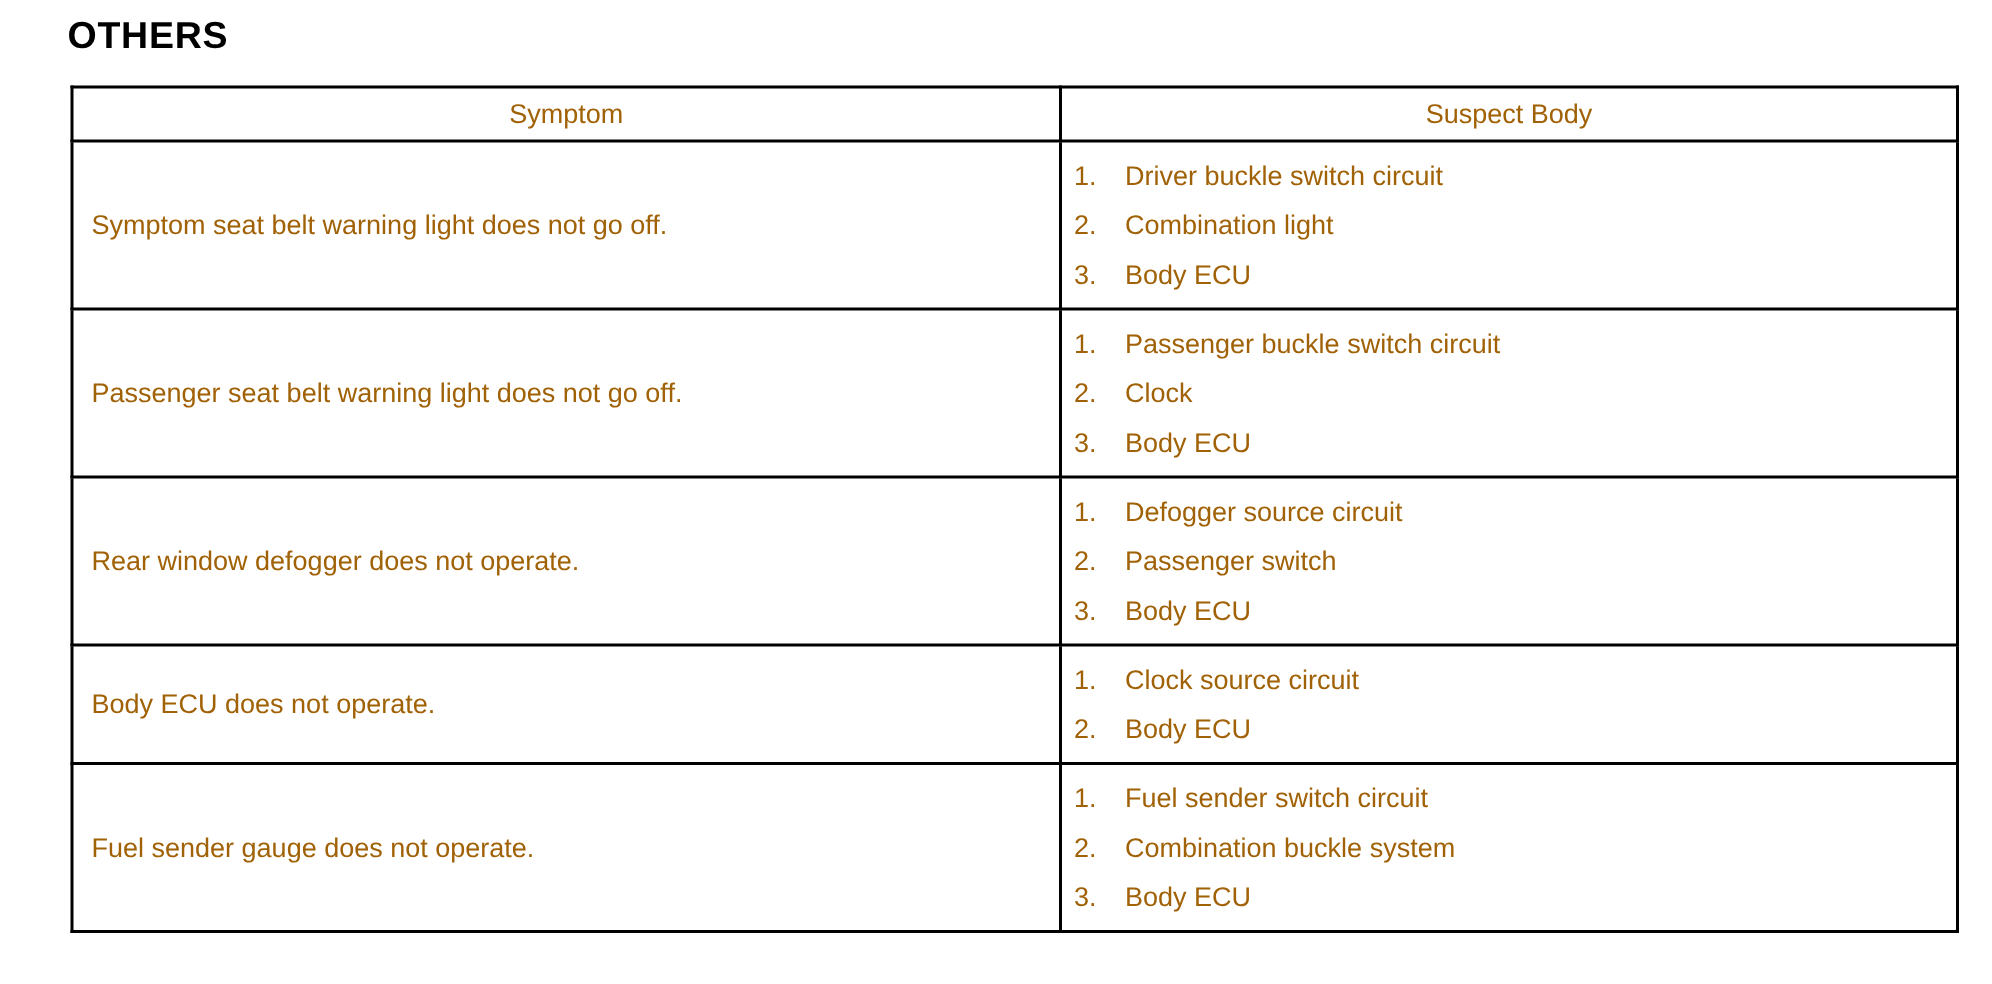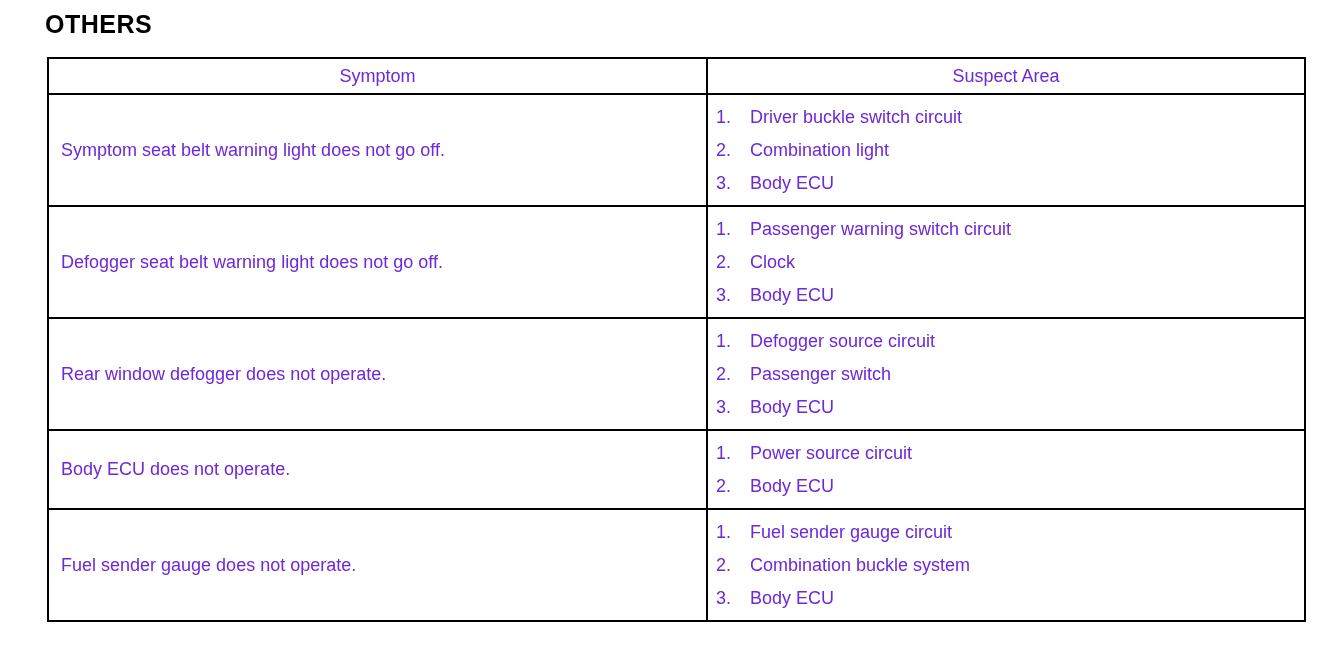--- a/index.html
+++ b/index.html
@@ -35,21 +35,21 @@
     table-layout: fixed;
     width: 1257px;
   }
   table.symptom-table col.col-symptom   { width: 659px; }
   table.symptom-table col.col-suspect   { width: 598px; }
   table.symptom-table th,
   table.symptom-table td {
     border: 2px solid #000000;
     font-size: 18px;
     font-weight: normal;
-    color: #6d28d9;
+    color: #a16207;
   }
   table.symptom-table th {
     height: 34px;
     text-align: center;
     vertical-align: middle;
     padding: 0;
   }
   td.symptom-cell {
     padding: 0 10px 0 12px;
     vertical-align: middle;
@@ -81,21 +81,21 @@
   <h1 class="doc-title">OTHERS</h1>
 
   <table class="symptom-table">
     <colgroup>
       <col class="col-symptom">
       <col class="col-suspect">
     </colgroup>
     <thead>
       <tr>
         <th>Symptom</th>
-        <th>Suspect Area</th>
+        <th>Suspect Body</th>
       </tr>
     </thead>
     <tbody>
         <tr>
           <td class="symptom-cell">Symptom seat belt warning light does not go off.</td>
           <td class="suspect-cell">
             <ol class="suspect-list">
               <li>
                 <span class="num">1.</span>
                 <span>Driver buckle switch circuit</span>
@@ -105,26 +105,26 @@
                 <span>Combination light</span>
               </li>
               <li>
                 <span class="num">3.</span>
                 <span>Body ECU</span>
               </li>
             </ol>
           </td>
         </tr>
         <tr>
-          <td class="symptom-cell">Defogger seat belt warning light does not go off.</td>
+          <td class="symptom-cell">Passenger seat belt warning light does not go off.</td>
           <td class="suspect-cell">
             <ol class="suspect-list">
               <li>
                 <span class="num">1.</span>
-                <span>Passenger warning switch circuit</span>
+                <span>Passenger buckle switch circuit</span>
               </li>
               <li>
                 <span class="num">2.</span>
                 <span>Clock</span>
               </li>
               <li>
                 <span class="num">3.</span>
                 <span>Body ECU</span>
               </li>
             </ol>
@@ -148,36 +148,36 @@
               </li>
             </ol>
           </td>
         </tr>
         <tr>
           <td class="symptom-cell">Body ECU does not operate.</td>
           <td class="suspect-cell">
             <ol class="suspect-list">
               <li>
                 <span class="num">1.</span>
-                <span>Power source circuit</span>
+                <span>Clock source circuit</span>
               </li>
               <li>
                 <span class="num">2.</span>
                 <span>Body ECU</span>
               </li>
             </ol>
           </td>
         </tr>
         <tr>
           <td class="symptom-cell">Fuel sender gauge does not operate.</td>
           <td class="suspect-cell">
             <ol class="suspect-list">
               <li>
                 <span class="num">1.</span>
-                <span>Fuel sender gauge circuit</span>
+                <span>Fuel sender switch circuit</span>
               </li>
               <li>
                 <span class="num">2.</span>
                 <span>Combination buckle system</span>
               </li>
               <li>
                 <span class="num">3.</span>
                 <span>Body ECU</span>
               </li>
             </ol>

